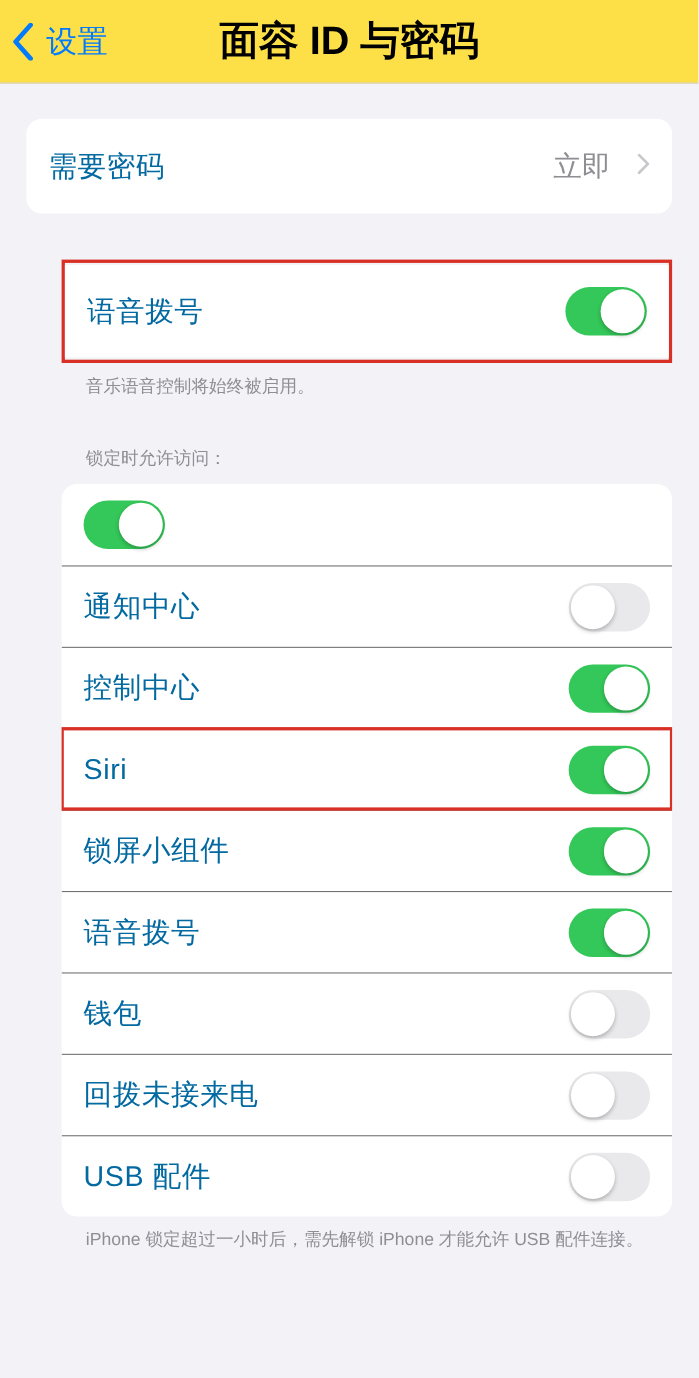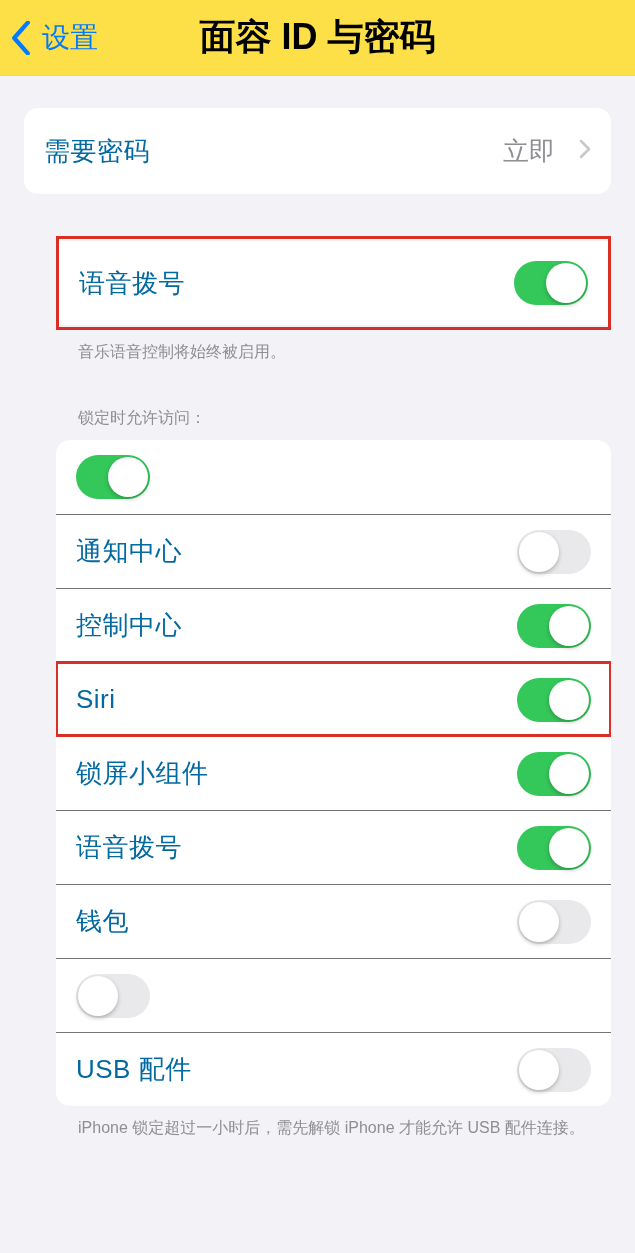--- a/index.html
+++ b/index.html
@@ -223,20 +223,21 @@
           <div class="knob"></div>
         </div>
       </div>
       <div class="row">
         <span class="label">钱包</span>
         <div class="toggle off">
           <div class="knob"></div>
         </div>
       </div>
       <div class="row">
+        <span class="label">回拨未接来电</span>
         <div class="toggle off">
           <div class="knob"></div>
         </div>
       </div>
       <div class="row">
         <span class="label">USB 配件</span>
         <div class="toggle off">
           <div class="knob"></div>
         </div>
       </div>

